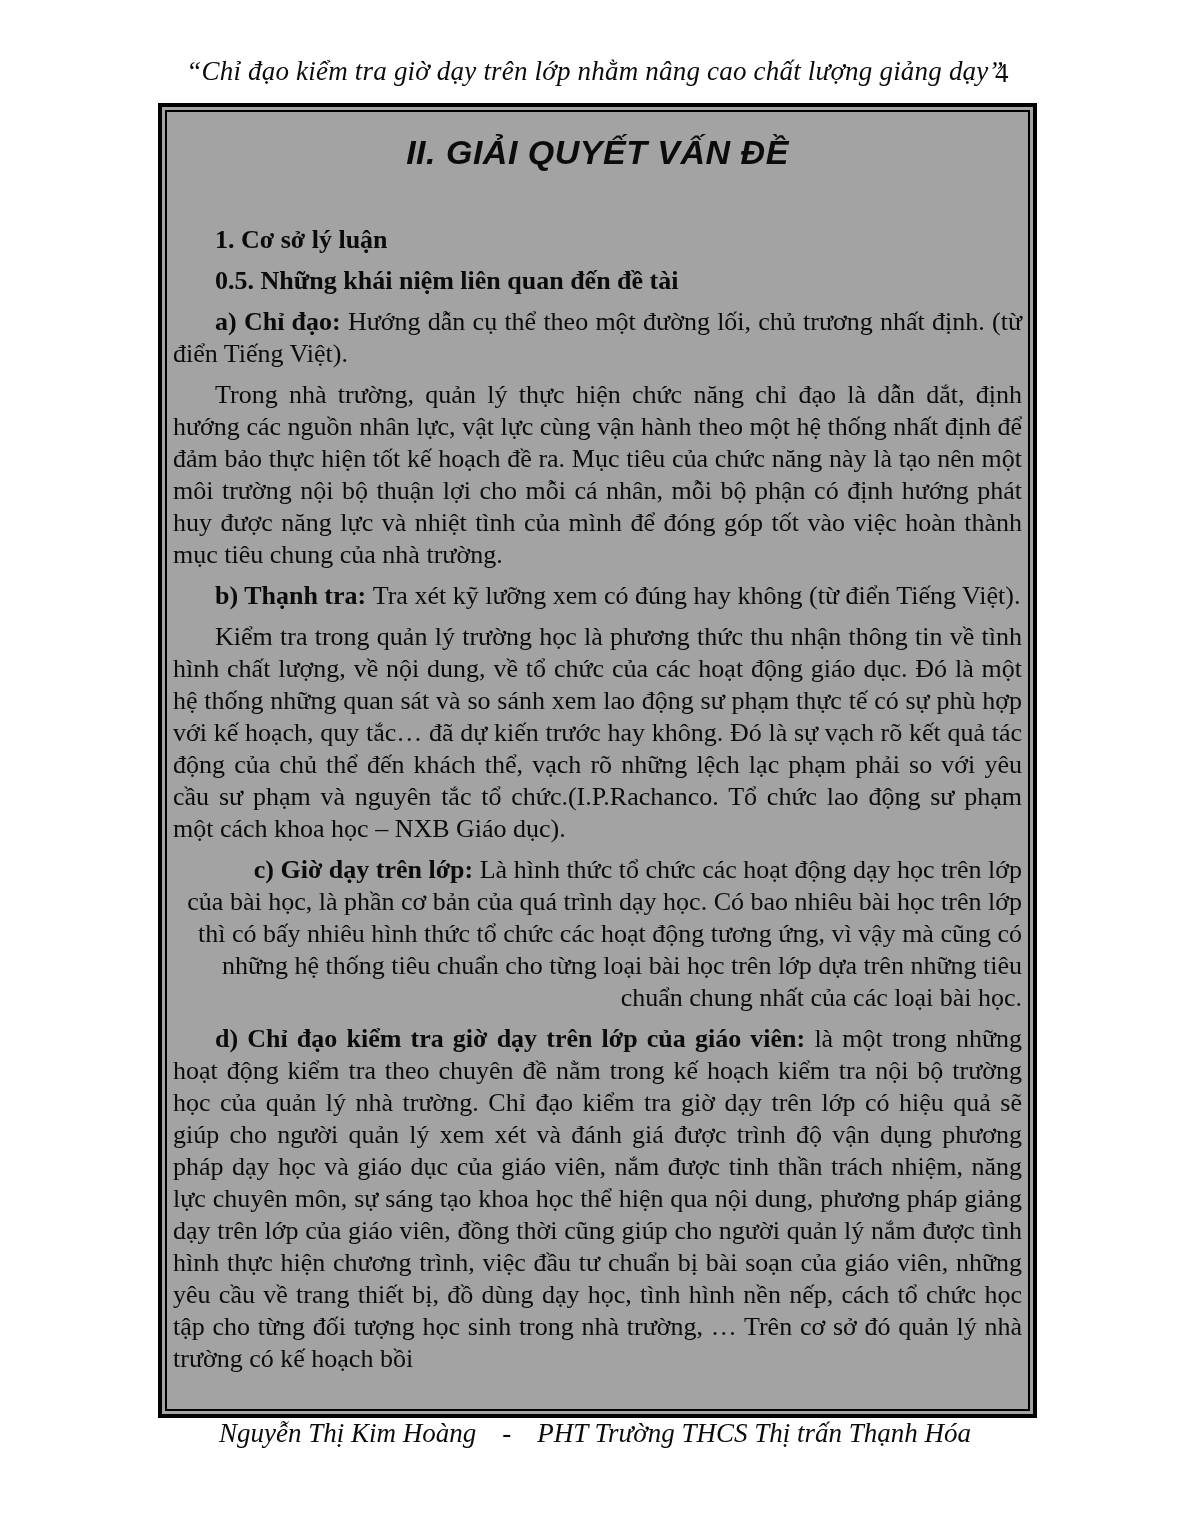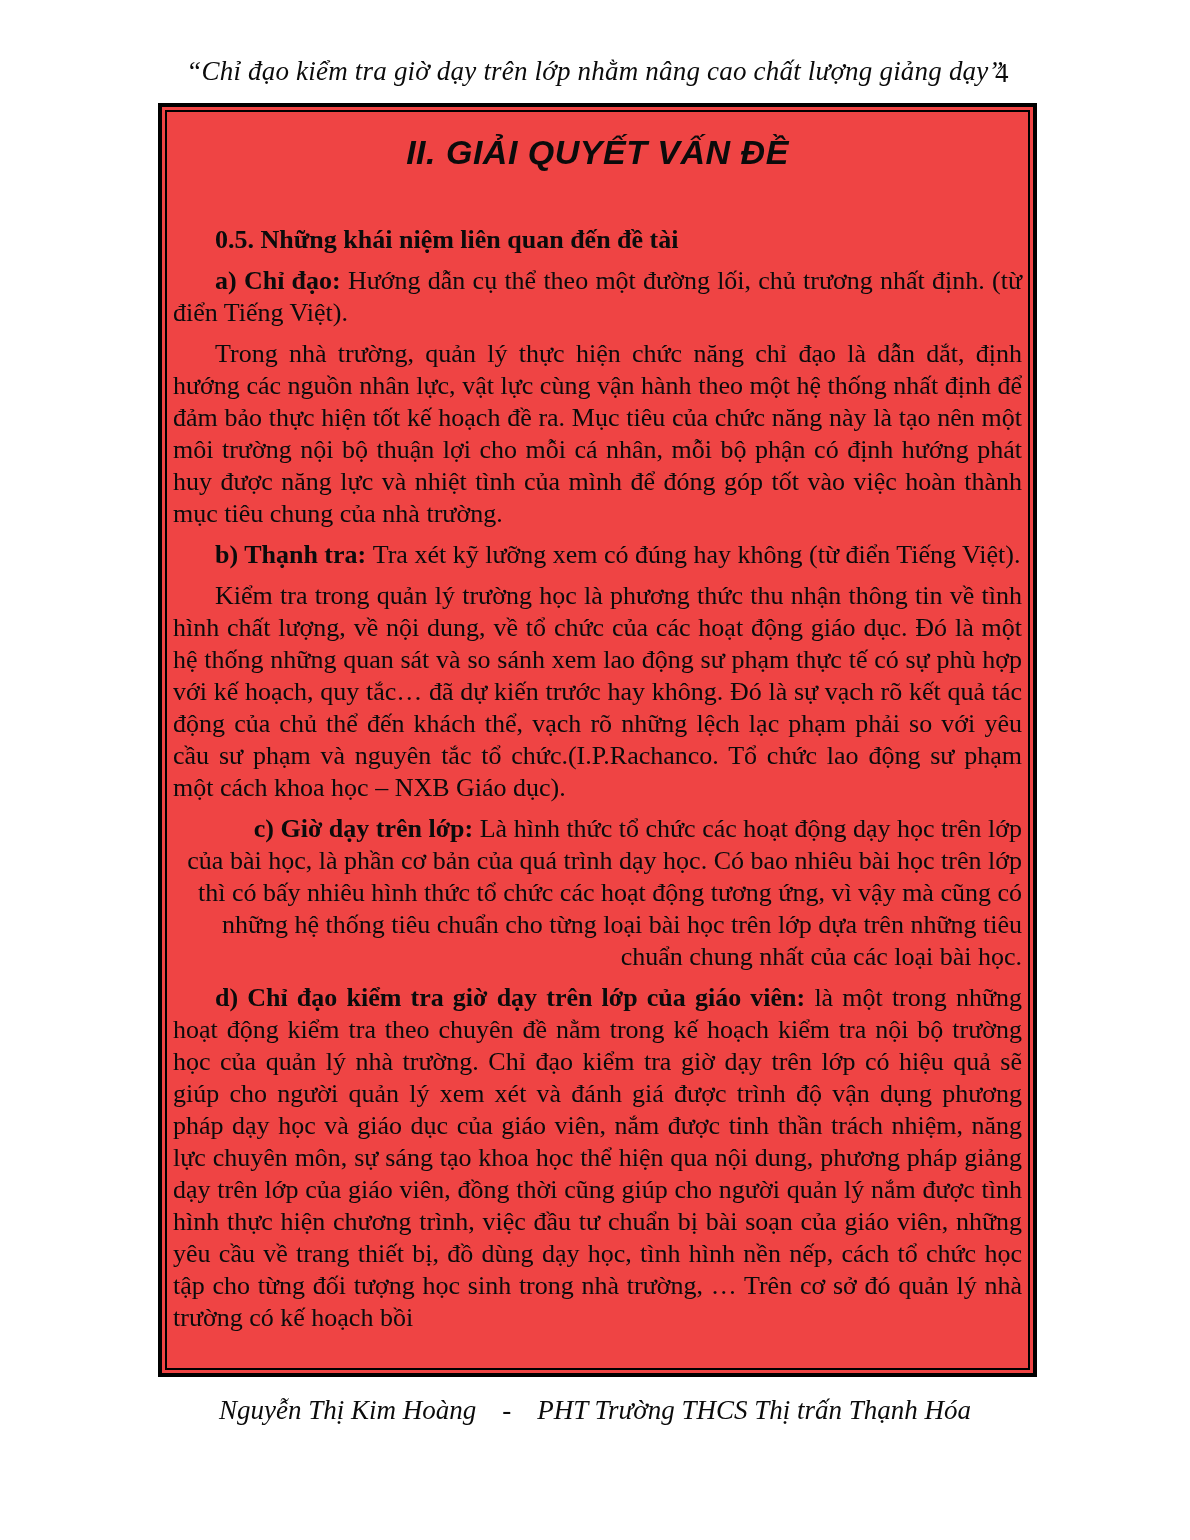--- a/index.html
+++ b/index.html
@@ -41,21 +41,21 @@
     line-height: 30px;
   }
 
   
   .frame {
     margin-left: 158px;
     width: 879px;
     box-sizing: border-box;
     border: 4px solid #000000;
     padding: 3px;
-    background: #ef4444;
+    background: #a3a3a3;
   }
   .frame-inner {
     border: 2px solid #000000;
     padding: 14px 6px 18px 6px;
     overflow: hidden;
   }
 
   
   .doc-title {
     font-family: "Liberation Sans", sans-serif;
@@ -86,21 +86,20 @@
   }
   .para-lead {
     font-weight: bold;
   }
   .para-lead::after {
     content: " ";
   }
 
   
   .page-footer {
-    margin-top: 18px;
     width: 1190px;
     text-align: center;
     font-style: italic;
     font-size: 27px;
     line-height: 30px;
   }
   .page-footer .sep {
     display: inline-block;
     margin: 0 26px;
   }
@@ -111,20 +110,21 @@
 <header class="page-header">
   <div class="header-title">“Chỉ đạo kiểm tra giờ dạy trên lớp nhằm nâng cao chất lượng giảng dạy”</div>
   <div class="page-number">4</div>
 </header>
 
 <div class="frame">
   <div class="frame-inner">
 
     <h1 class="doc-title">II. GIẢI QUYẾT VẤN ĐỀ</h1>
 
+    <p class="para heading">1. Cơ sở lý luận</p>
 
     <p class="para heading">0.5. Những khái niệm liên quan đến đề tài</p>
 
     <p class="para"><span class="para-lead">a) Chỉ đạo:</span><span>Hướng dẫn cụ thể theo một đường lối, chủ trương nhất định. (từ điển Tiếng Việt).</span></p>
 
     <p class="para">Trong nhà trường, quản lý thực hiện chức năng chỉ đạo là dẫn dắt, định hướng các nguồn nhân lực, vật lực cùng vận hành theo một hệ thống nhất định để đảm bảo thực hiện tốt kế hoạch đề ra. Mục tiêu của chức năng này là tạo nên một môi trường nội bộ thuận lợi cho mỗi cá nhân, mỗi bộ phận có định hướng phát huy được năng lực và nhiệt tình của mình để đóng góp tốt vào việc hoàn thành mục tiêu chung của nhà trường.</p>
 
     <p class="para"><span class="para-lead">b) Thạnh tra:</span><span>Tra xét kỹ lưỡng xem có đúng hay không (từ điển Tiếng Việt).</span></p>
 
     <p class="para">Kiểm tra trong quản lý trường học là phương thức thu nhận thông tin về tình hình chất lượng, về nội dung, về tổ chức của các hoạt động giáo dục. Đó là một hệ thống những quan sát và so sánh xem lao động sư phạm thực tế có sự phù hợp với kế hoạch, quy tắc… đã dự kiến trước hay không. Đó là sự vạch rõ kết quả tác động của chủ thể đến khách thể, vạch rõ những lệch lạc phạm phải so với yêu cầu sư phạm và nguyên tắc tổ chức.(I.P.Rachanco. Tổ chức lao động sư phạm một cách khoa học – NXB Giáo dục).</p>

